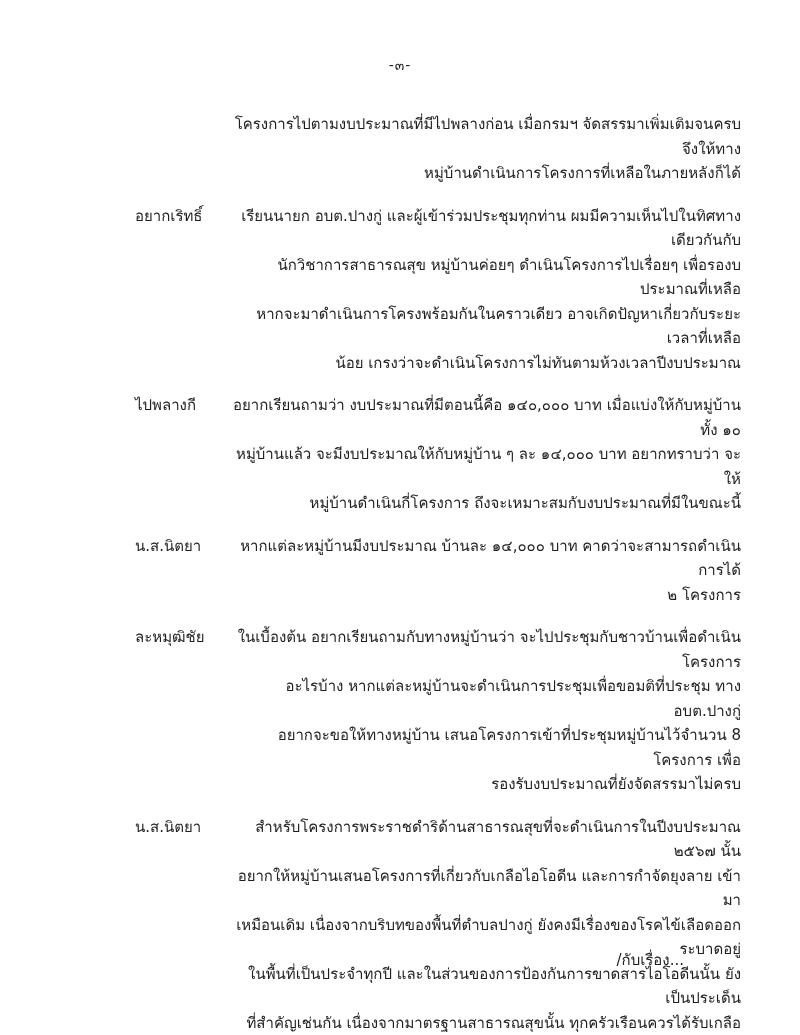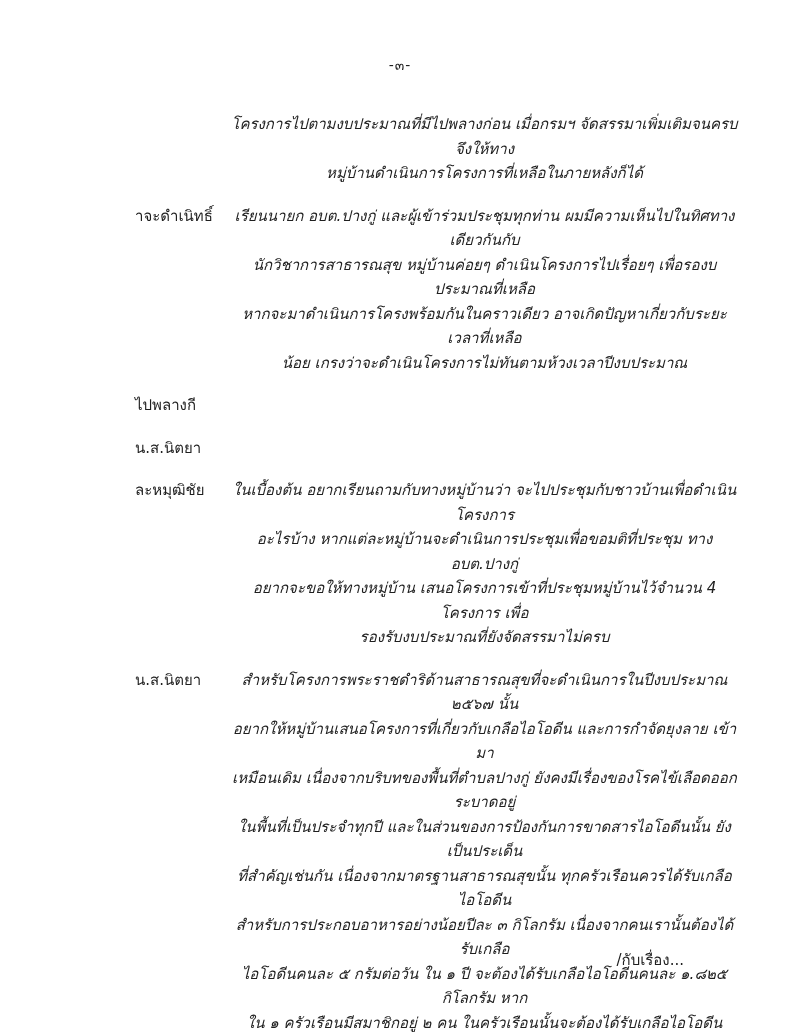--- a/index.html
+++ b/index.html
@@ -36,22 +36,21 @@
     font-size: 15px;
     line-height: 24.5px;
   }
   .speaker {
     width: 93px;
     flex-shrink: 0;
   }
   .speech {
     flex: 1;
     white-space: pre-line;
-    text-align: center;
-    font-style: italic;
+    text-align: right;
   }
   .footer-marker {
     position: absolute;
     top: 948px;
     right: 116px;
     font-size: 15px;
   }
 </style>
 </head>
 <body>
@@ -60,37 +59,42 @@
   <div class="page-number">-๓-</div>
 
   <div class="content">
     <div class="row">
       <div class="speaker"></div>
       <div class="speech">โครงการไปตามงบประมาณที่มีไปพลางก่อน  เมื่อกรมฯ จัดสรรมาเพิ่มเติมจนครบ จึงให้ทาง
 หมู่บ้านดำเนินการโครงการที่เหลือในภายหลังก็ได้</div>
     </div>
     <div id="entries">
         <div class="row">
-          <div class="speaker">าจะดำเนิทธิ์</div>
+          <div class="speaker">อยากเริทธิ์</div>
           <div class="speech">เรียนนายก อบต.ปางกู่ และผู้เข้าร่วมประชุมทุกท่าน ผมมีความเห็นไปในทิศทางเดียวกันกับ
 นักวิชาการสาธารณสุข หมู่บ้านค่อยๆ ดำเนินโครงการไปเรื่อยๆ เพื่อรองบประมาณที่เหลือ
 หากจะมาดำเนินการโครงพร้อมกันในคราวเดียว อาจเกิดปัญหาเกี่ยวกับระยะเวลาที่เหลือ
 น้อย เกรงว่าจะดำเนินโครงการไม่ทันตามห้วงเวลาปีงบประมาณ</div>
         </div>
         <div class="row">
           <div class="speaker">ไปพลางกี</div>
+          <div class="speech">อยากเรียนถามว่า  งบประมาณที่มีตอนนี้คือ  ๑๔๐,๐๐๐ บาท เมื่อแบ่งให้กับหมู่บ้านทั้ง ๑๐
+หมู่บ้านแล้ว จะมีงบประมาณให้กับหมู่บ้าน ๆ ละ  ๑๔,๐๐๐ บาท อยากทราบว่า จะให้
+หมู่บ้านดำเนินกี่โครงการ ถึงจะเหมาะสมกับงบประมาณที่มีในขณะนี้</div>
         </div>
         <div class="row">
           <div class="speaker">น.ส.นิตยา</div>
+          <div class="speech">หากแต่ละหมู่บ้านมีงบประมาณ บ้านละ ๑๔,๐๐๐ บาท คาดว่าจะสามารถดำเนินการได้
+๒ โครงการ</div>
         </div>
         <div class="row">
           <div class="speaker">ละหมุฒิชัย</div>
           <div class="speech">ในเบื้องต้น อยากเรียนถามกับทางหมู่บ้านว่า จะไปประชุมกับชาวบ้านเพื่อดำเนินโครงการ
 อะไรบ้าง หากแต่ละหมู่บ้านจะดำเนินการประชุมเพื่อขอมติที่ประชุม  ทาง อบต.ปางกู่
-อยากจะขอให้ทางหมู่บ้าน เสนอโครงการเข้าที่ประชุมหมู่บ้านไว้จำนวน  4  โครงการ เพื่อ
+อยากจะขอให้ทางหมู่บ้าน เสนอโครงการเข้าที่ประชุมหมู่บ้านไว้จำนวน  8  โครงการ เพื่อ
 รองรับงบประมาณที่ยังจัดสรรมาไม่ครบ</div>
         </div>
         <div class="row">
           <div class="speaker">น.ส.นิตยา</div>
           <div class="speech">สำหรับโครงการพระราชดำริด้านสาธารณสุขที่จะดำเนินการในปีงบประมาณ ๒๕๖๗ นั้น
 อยากให้หมู่บ้านเสนอโครงการที่เกี่ยวกับเกลือไอโอดีน และการกำจัดยุงลาย เข้ามา
 เหมือนเดิม เนื่องจากบริบทของพื้นที่ตำบลปางกู่ ยังคงมีเรื่องของโรคไข้เลือดออกระบาดอยู่
 ในพื้นที่เป็นประจำทุกปี  และในส่วนของการป้องกันการขาดสารไอโอดีนนั้น ยังเป็นประเด็น
 ที่สำคัญเช่นกัน เนื่องจากมาตรฐานสาธารณสุขนั้น ทุกครัวเรือนควรได้รับเกลือไอโอดีน
 สำหรับการประกอบอาหารอย่างน้อยปีละ ๓ กิโลกรัม เนื่องจากคนเรานั้นต้องได้รับเกลือ

